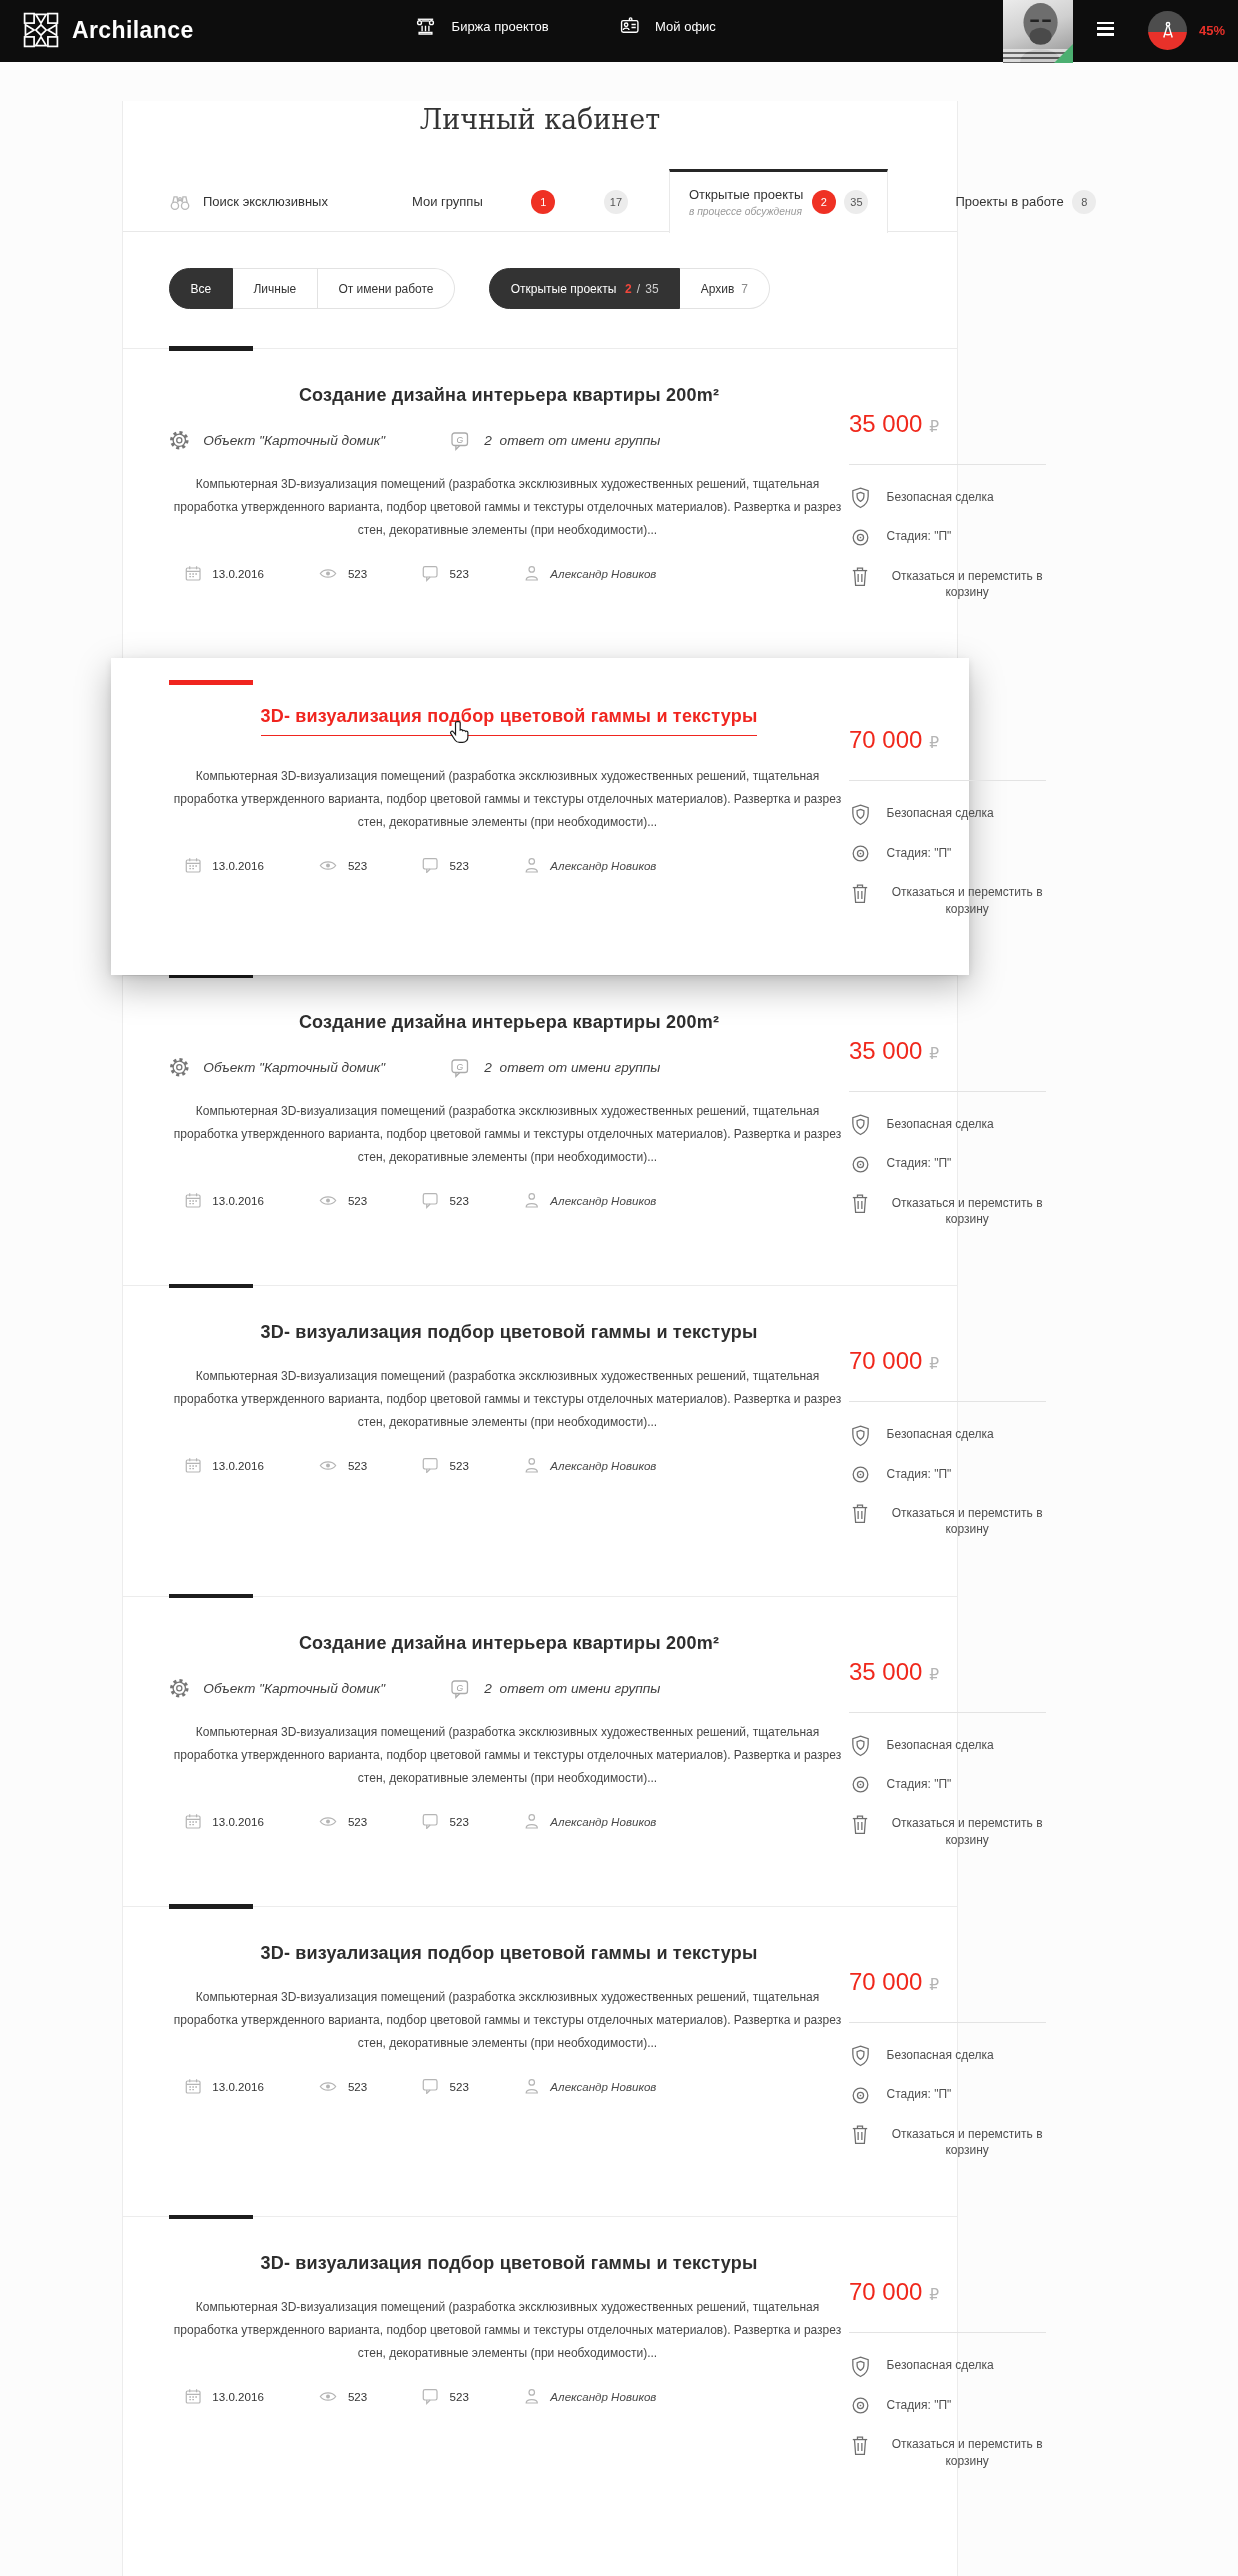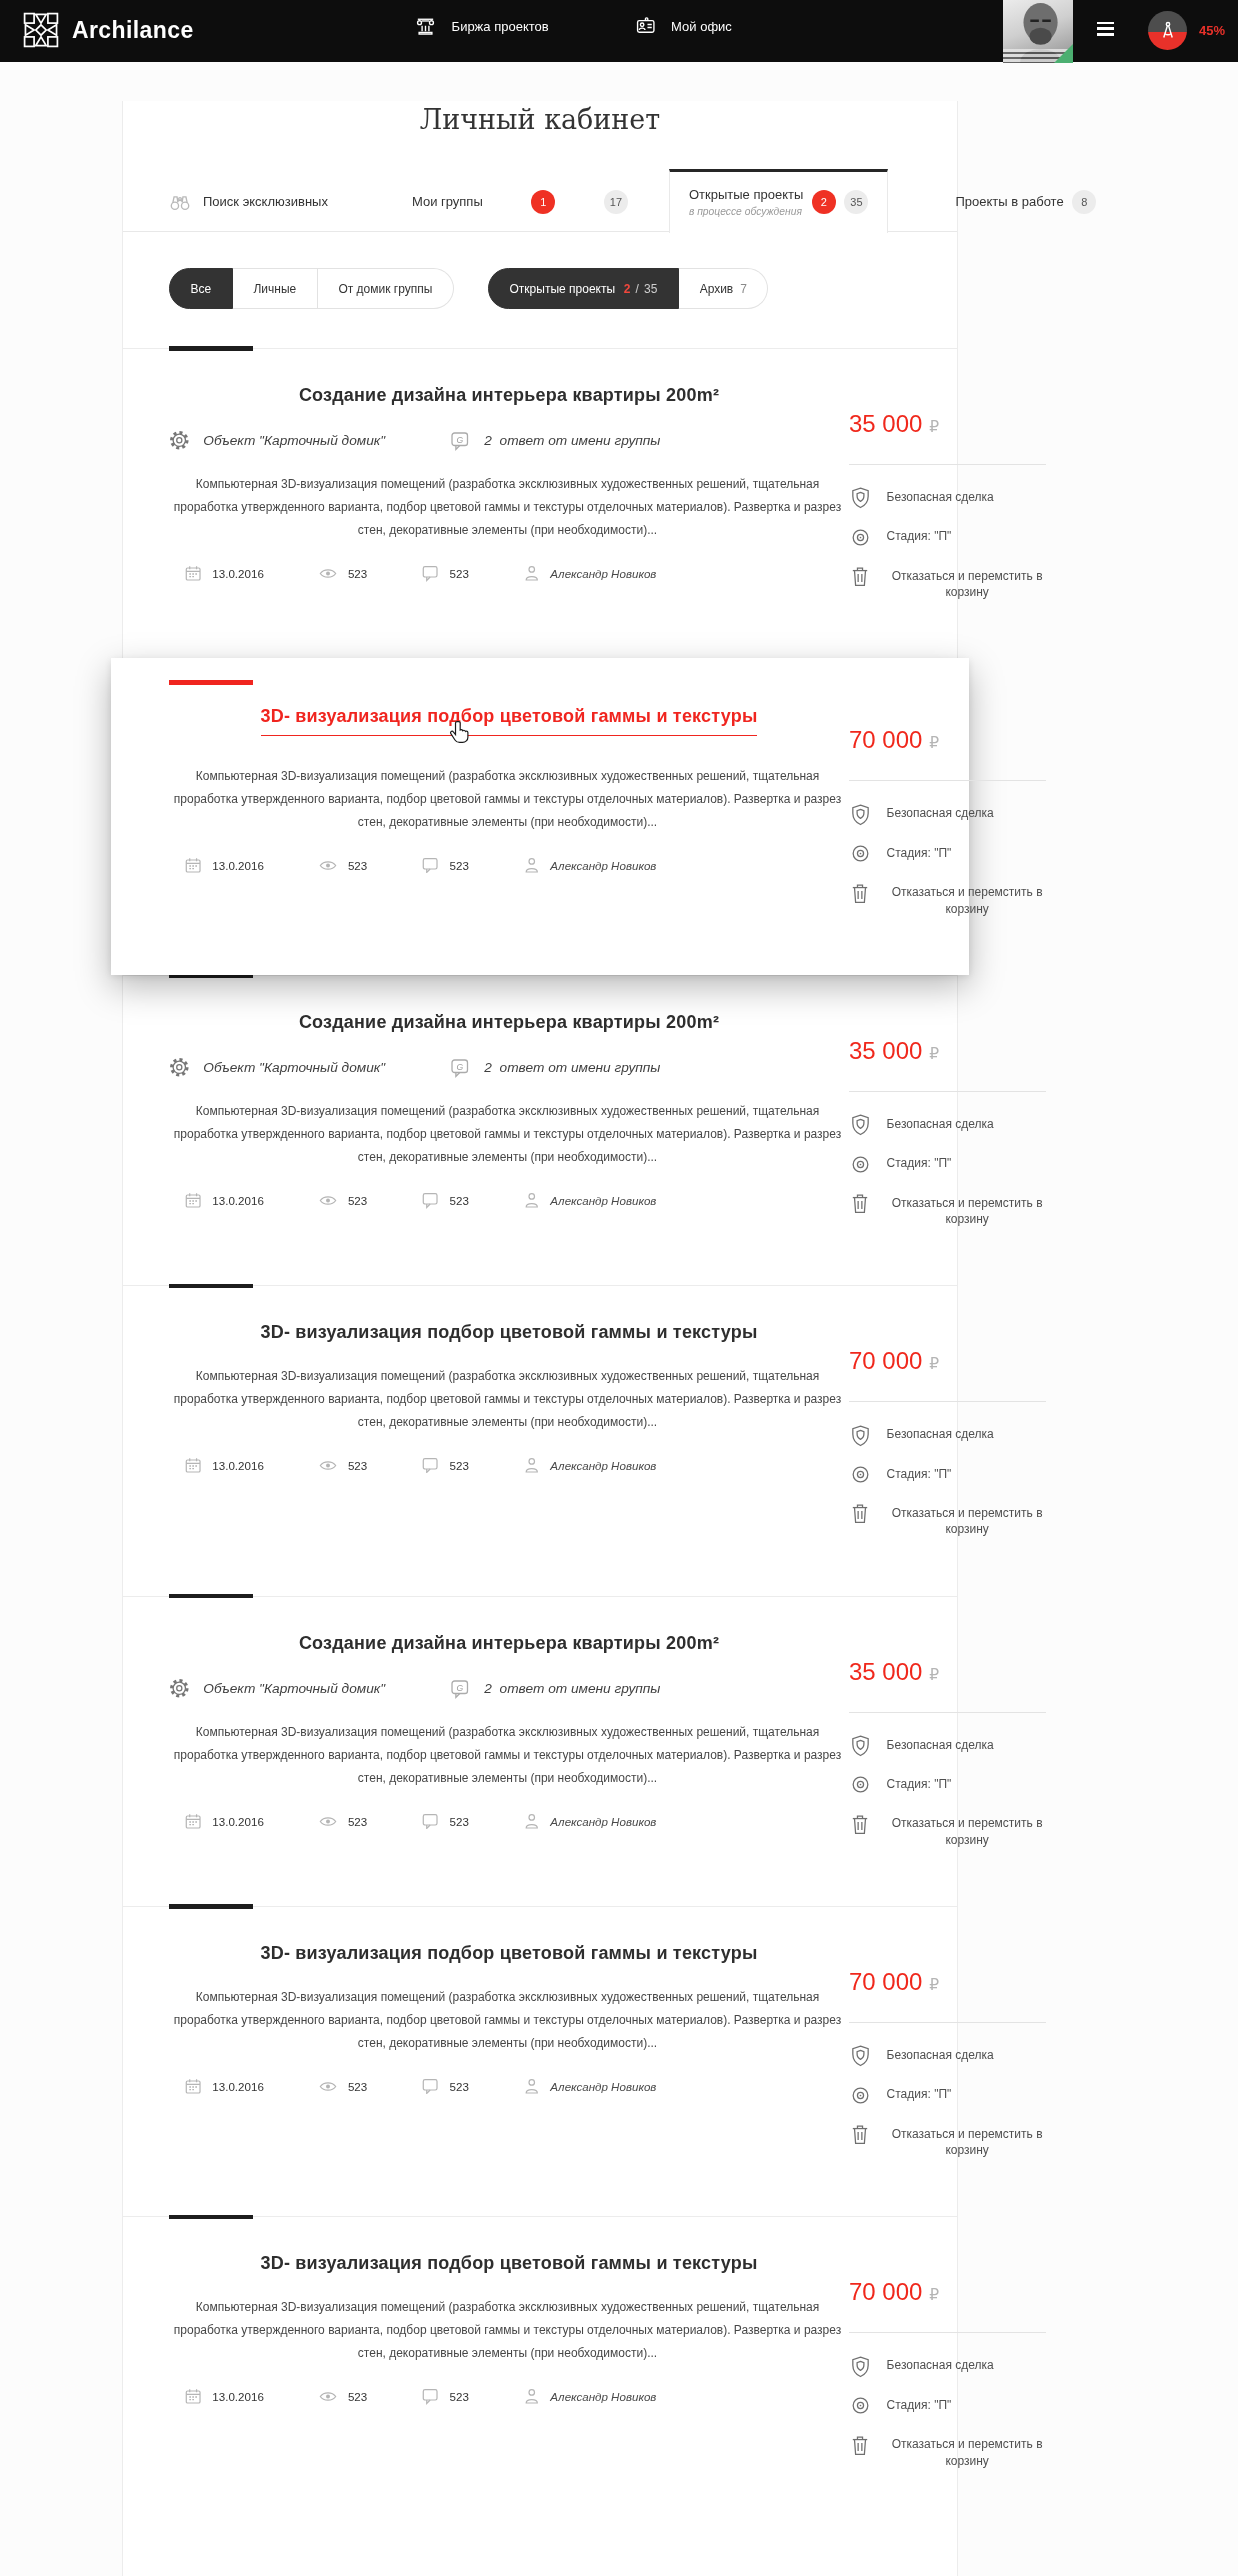--- a/index.html
+++ b/index.html
@@ -10,21 +10,21 @@
   }
   svg { display:block; }
 
   
   .header { position:relative; height:62px; background:#0d0d0d; width:1238px; z-index:5; }
   .logo { position:absolute; left:22px; top:11px; display:flex; align-items:center; }
   .logo-text { margin-left:12px; color:#fff; font-size:23px; font-weight:600; letter-spacing:0.4px; }
   .nav-item { position:absolute; top:0; height:52px; display:flex; align-items:center; color:#fff; font-size:13px; }
   .nav-item .ni-icon { margin-right:14.6px; }
   .nav-bank { left:414px; }
-  .nav-office { left:635px; }
+  .nav-office { left:619px; }
   .avatar { position:absolute; left:1003px; top:0; width:70px; height:63px; overflow:hidden;
     background:linear-gradient(160deg,#ececec 0%,#cfcfcf 45%,#8e8e8e 100%); }
   .avatar .stripes { position:absolute; bottom:0; left:0; width:100%; height:13.7px;
     background:repeating-linear-gradient(180deg,#e8e8e8 0 2.6px,#555 2.6px 5.2px); opacity:.8; }
   .avatar .green-corner { position:absolute; right:0; bottom:0; width:0; height:0;
     border-left:19px solid transparent; border-bottom:19px solid #4caf71; }
   .burger { position:absolute; left:1097px; top:21.5px; width:17px; cursor:pointer; }
   .burger i { display:block; height:2.6px; background:#fff; margin-bottom:3.4px; }
   .progress-circle { position:absolute; left:1148px; top:11px; width:39px; height:39px; border-radius:50%;
     background:linear-gradient(to top,#e8312a 45%,#4d4d4d 45%); display:flex; align-items:center; justify-content:center; }
@@ -232,21 +232,21 @@
     <div class="tab tab-work">
       <span>Проекты в работе</span>
       <span class="badge gray">8</span>
     </div>
   </div>
 
   <div class="filters">
     <div class="seg-group">
       <div class="seg dark">Все</div>
       <div class="seg">Личные</div>
-      <div class="seg">От домик группы</div>
+      <div class="seg">От имени работе</div>
     </div>
     <div class="seg-group group2">
       <div class="seg dark only-round-left">
         <span>Открытые проекты</span>
         <span class="cnt-red">2</span>
         <span class="cnt-dim">/</span>
         <span class="cnt-dim">35</span>
       </div>
       <div class="seg">
         <span>Архив</span>

